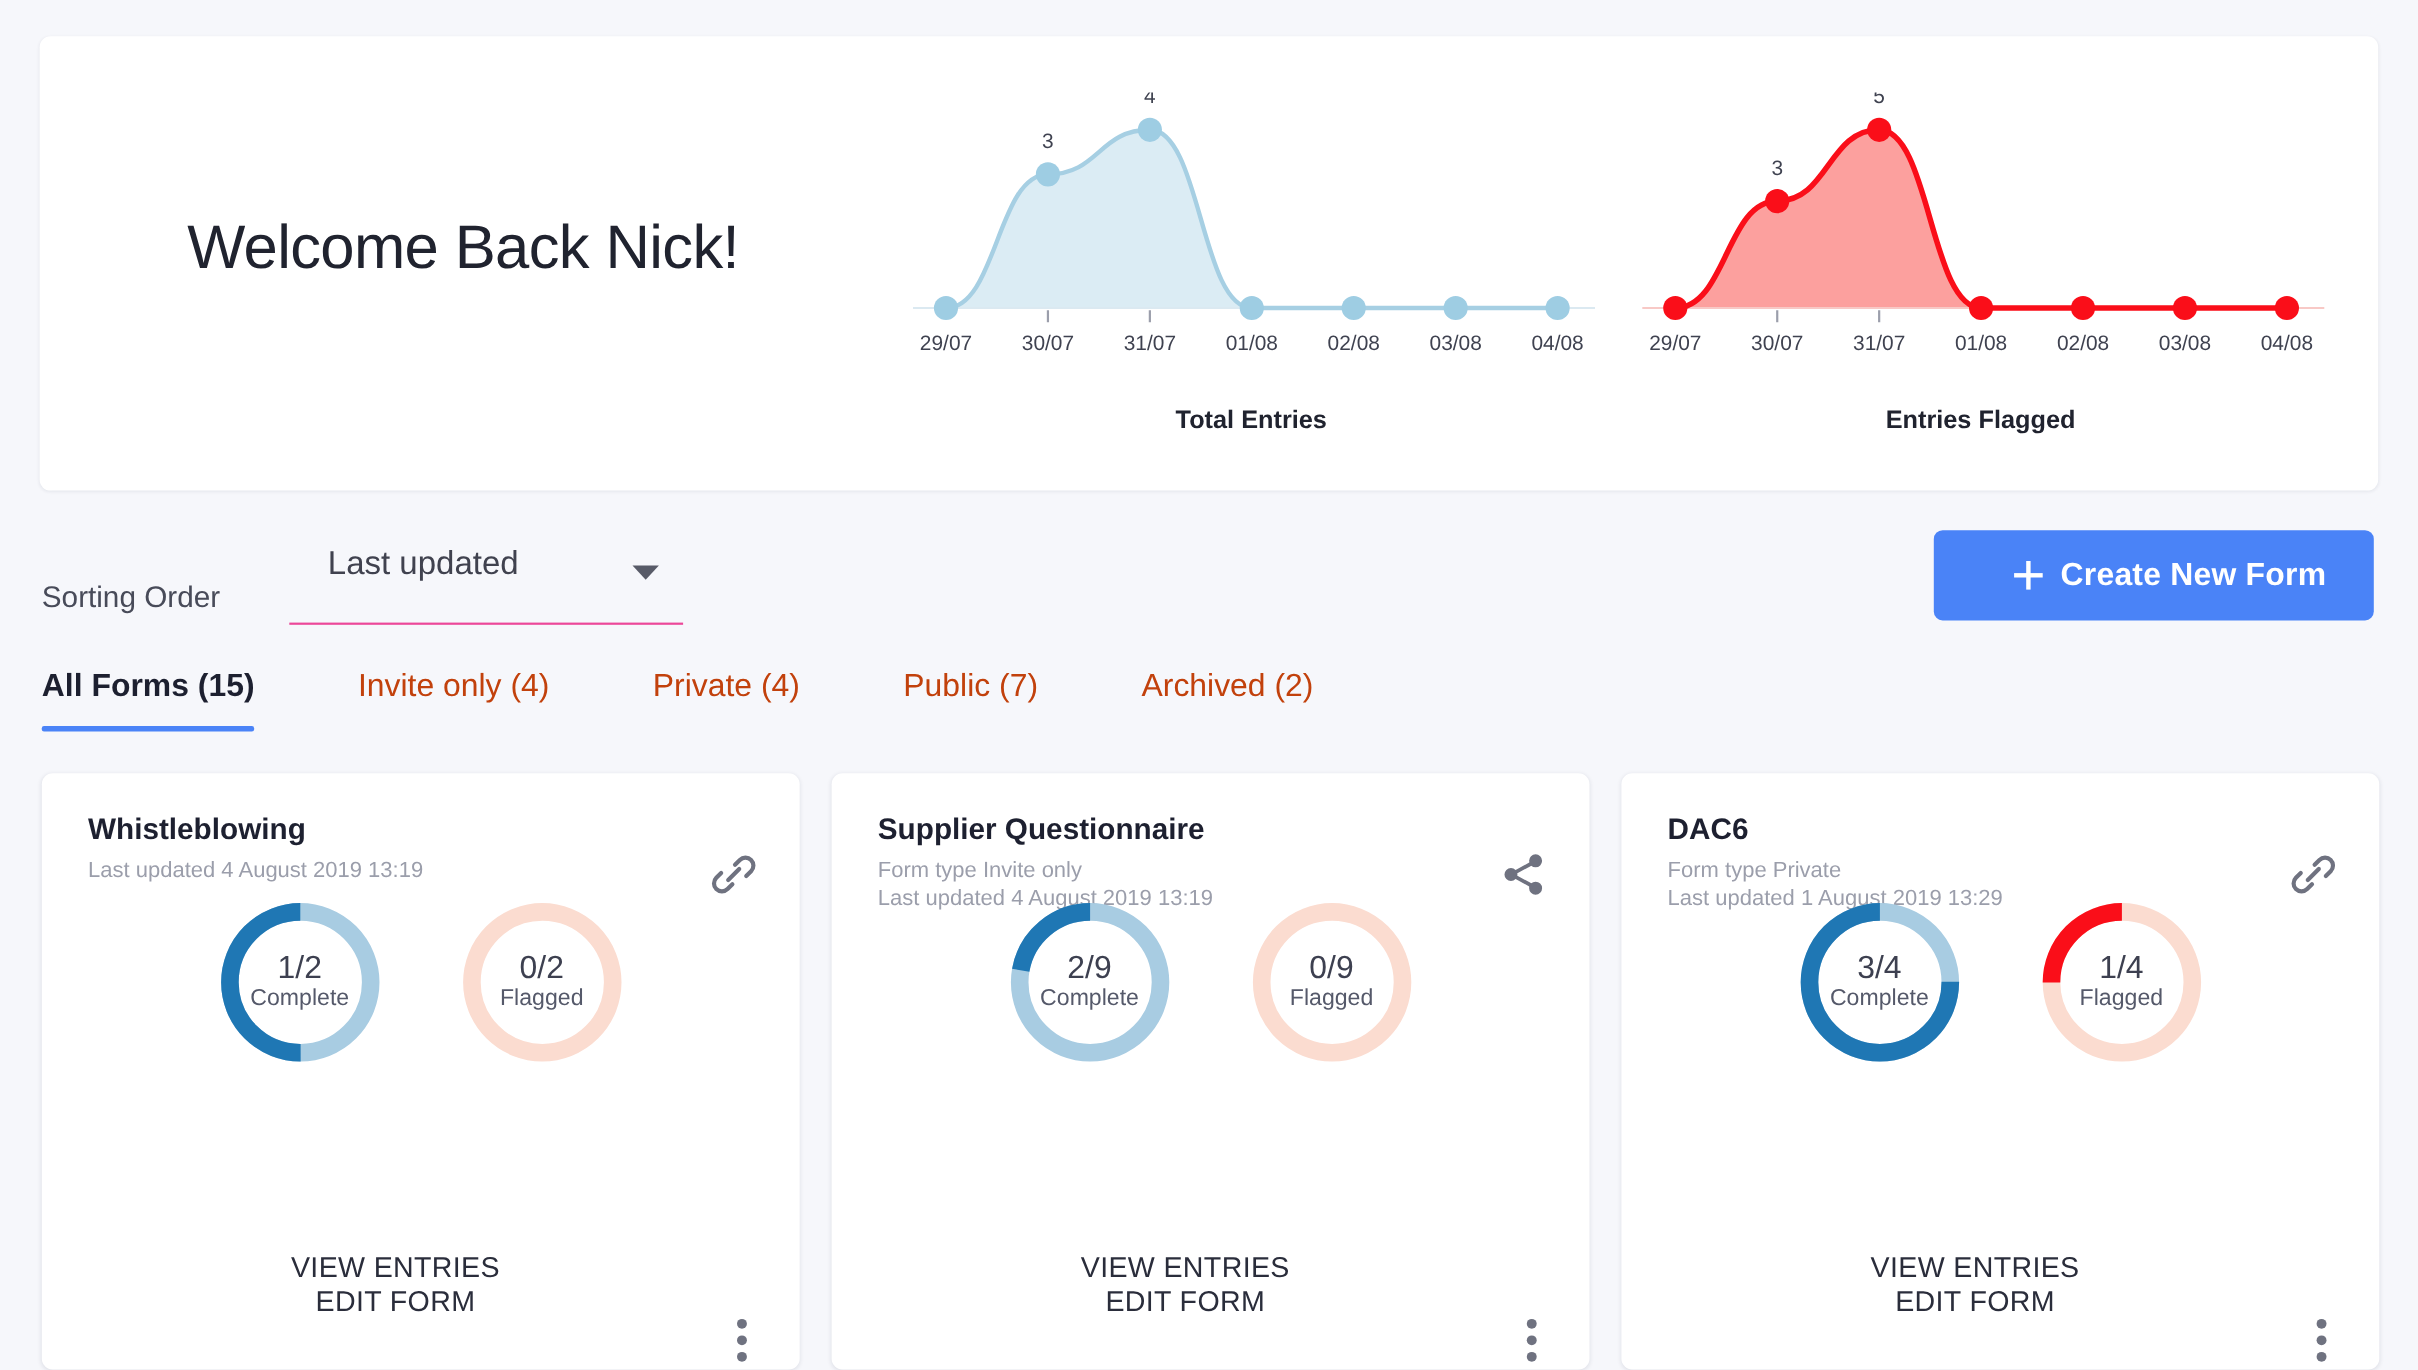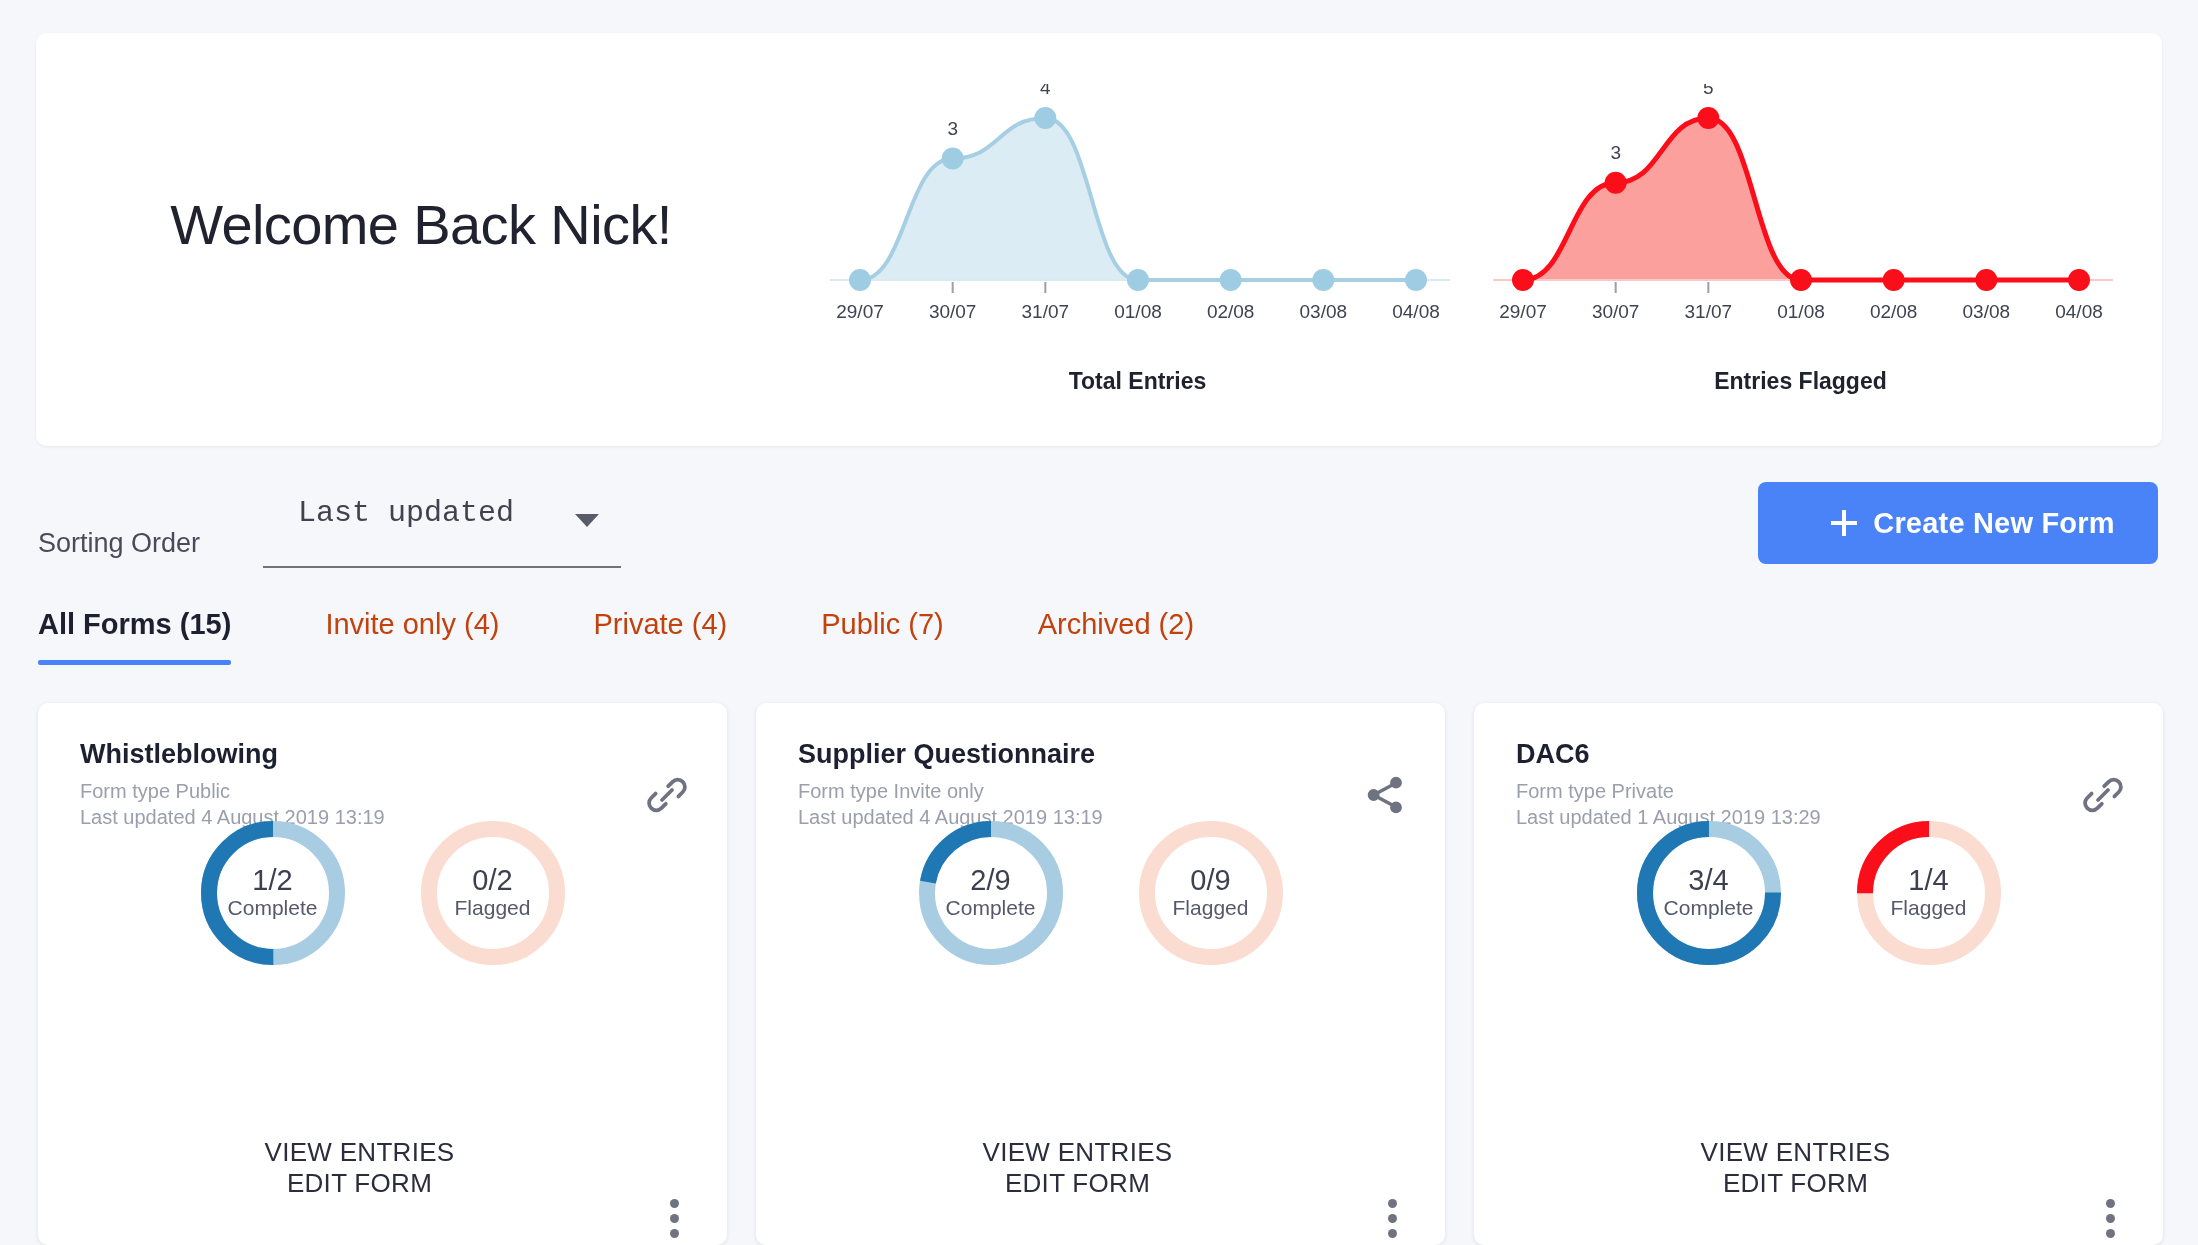--- a/index.html
+++ b/index.html
@@ -72,23 +72,22 @@
     font-size: 27px;
     color: #484b59;
     margin-top: 28px;
   }
   .sort-select {
     position: absolute;
     left: 263px;
     top: 490px;
     width: 358px;
     height: 78px;
-    border-bottom: 2px solid #737373;
+    border-bottom: 2px solid #ec4899;
     box-sizing: border-box;
-    font-family: Liberation Mono, monospace;
   }
   .sort-value {
     position: absolute;
     left: 35px;
     top: 6px;
     font-size: 30px;
     color: #40424f;
   }
   .sort-caret {
     position: absolute;
@@ -331,21 +330,20 @@
     <div class="tab"><span>Private (4)</span></div>
     <div class="tab"><span>Public (7)</span></div>
     <div class="tab"><span>Archived (2)</span></div>
   </div>
 
 <div class="cards" id="cards">
     <div class="card">
       <div class="card-head">
         <div class="card-title">Whistleblowing</div>
         <div class="card-meta">
-          <div>Form type Public</div>
           <div>Last updated 4 August 2019 13:19</div>
         </div>
       </div>
       <div class="card-action-icon"><svg viewBox="0 0 24 24" width="48" height="48">
           <g fill="none" stroke="#6f7280" stroke-width="1.9" stroke-linecap="round">
             <path d="M9.5 14.5l5-5"></path>
             <path d="M12.6 7.6l2.2-2.2a3.6 3.6 0 0 1 5.1 5.1l-2.2 2.2"></path>
             <path d="M11.4 16.4l-2.2 2.2a3.6 3.6 0 0 1-5.1-5.1l2.2-2.2"></path>
           </g>
         </svg></div>

